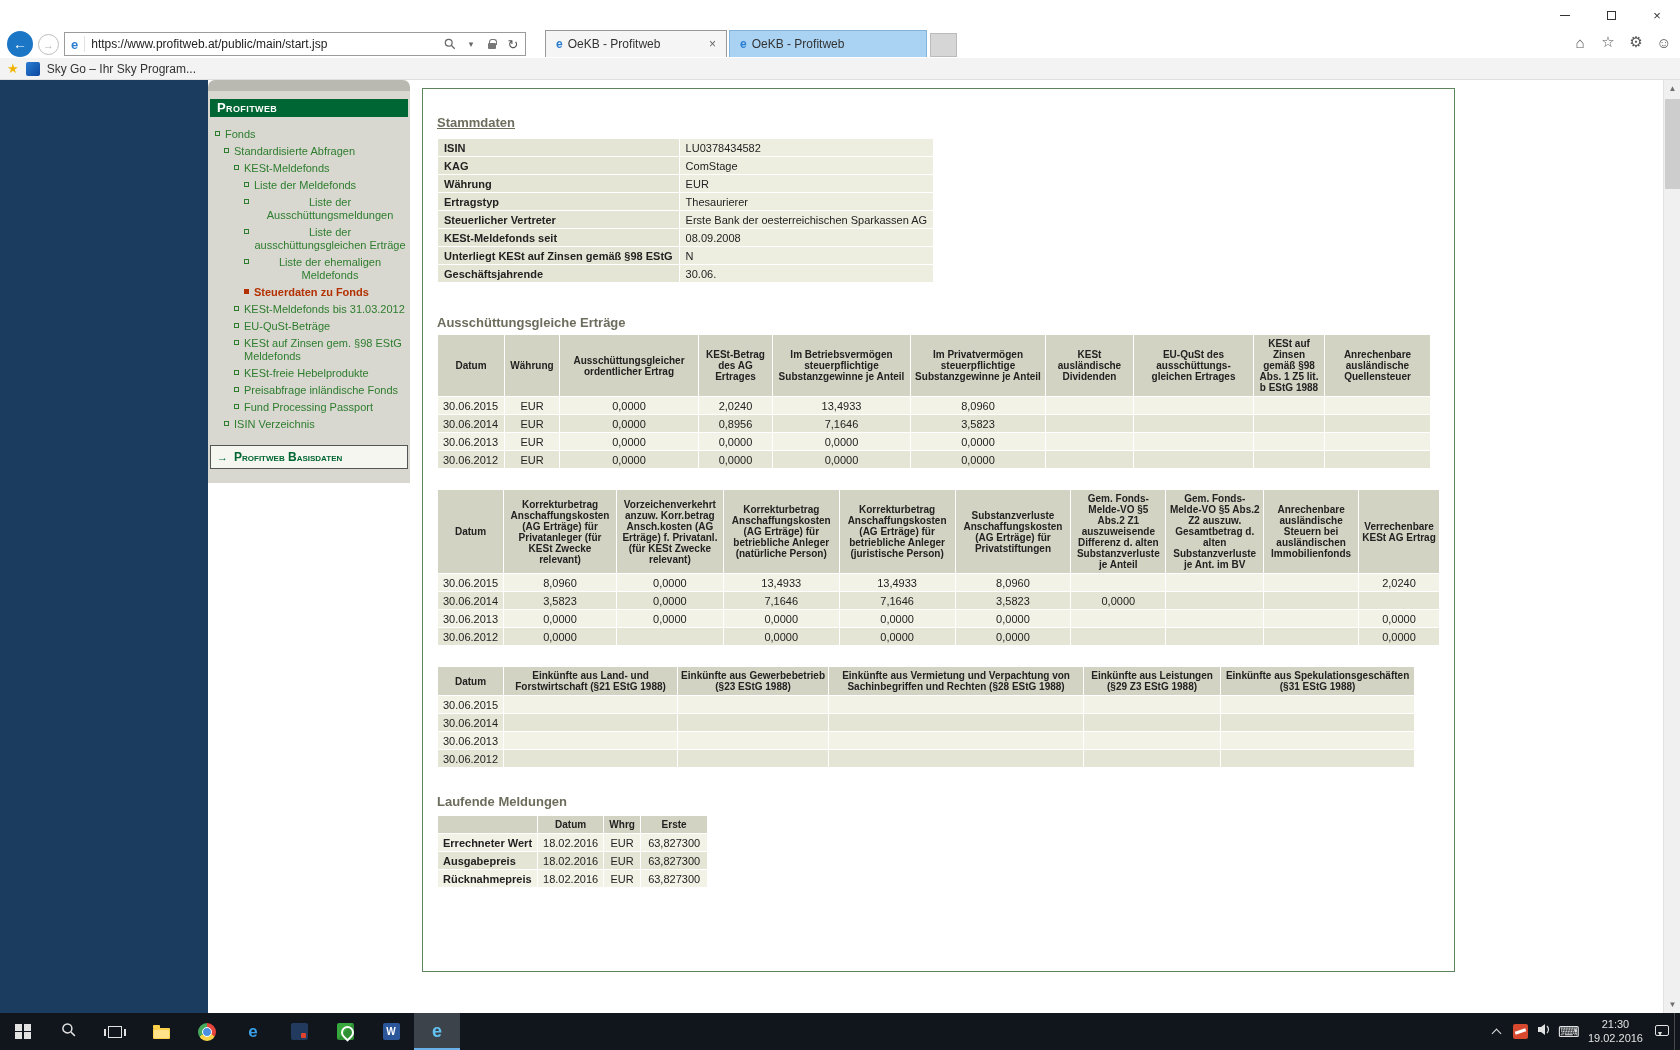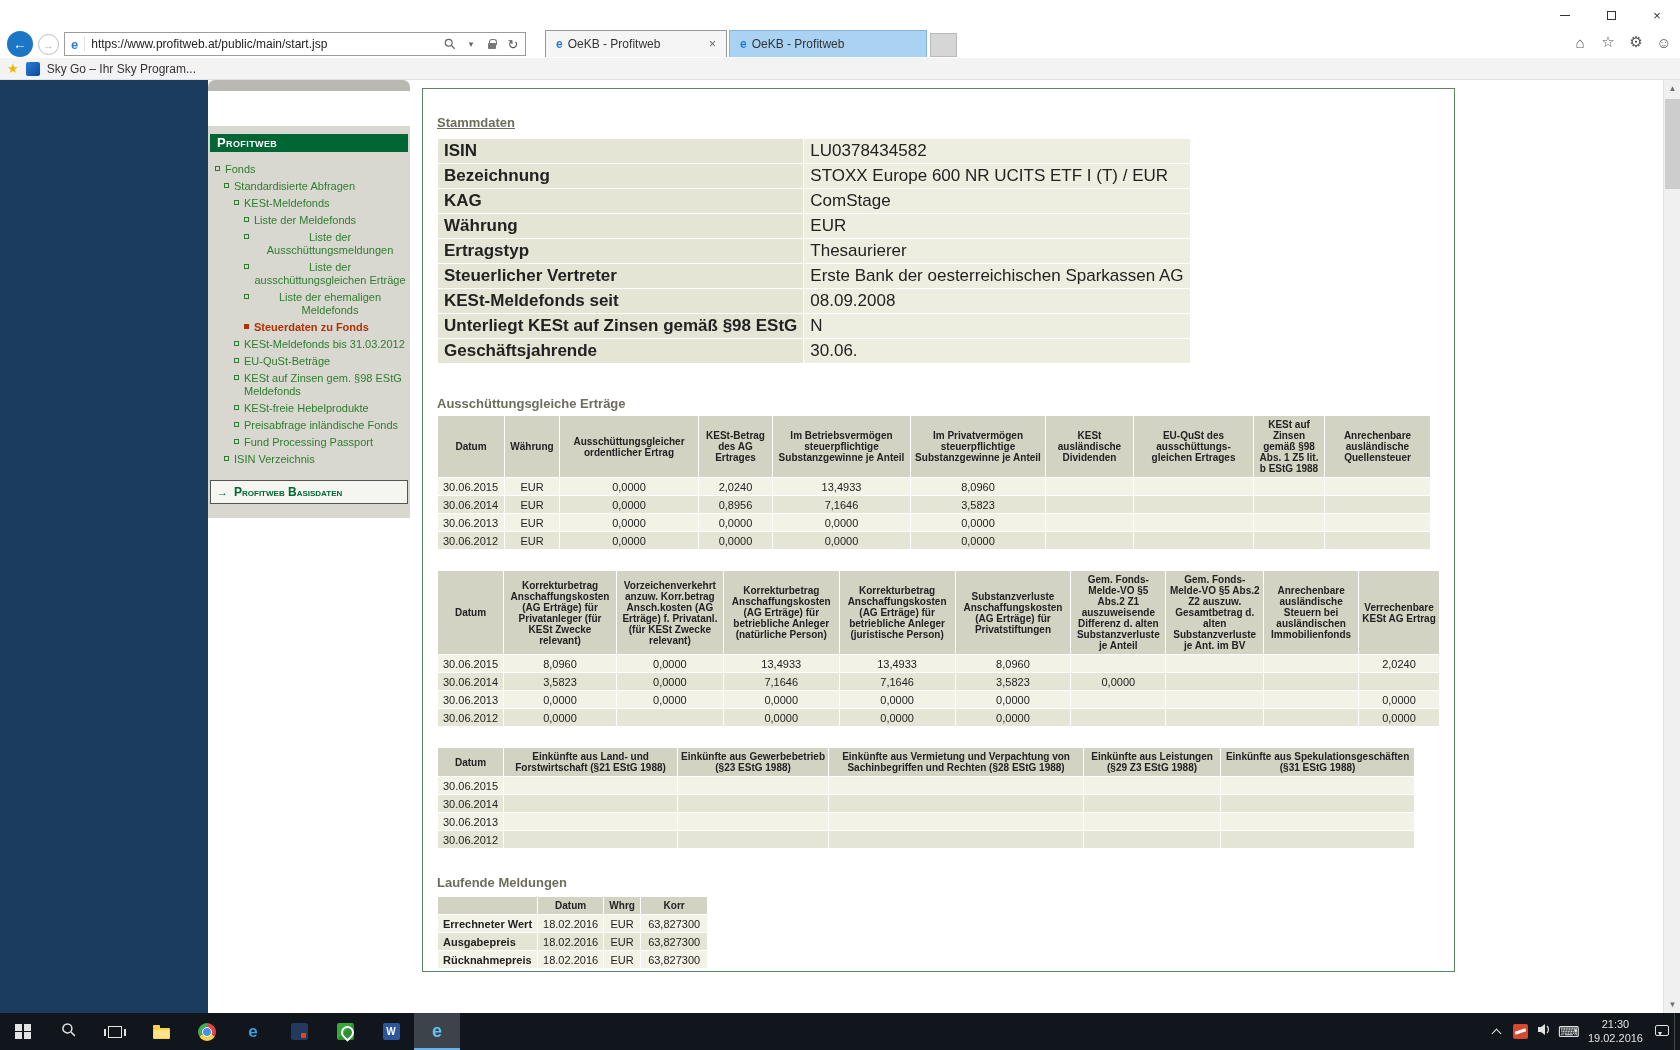--- a/index.html
+++ b/index.html
@@ -43,21 +43,21 @@
   .favbar { position:absolute; top:58px; left:0; right:0; height:22px; background:#f3f3f3; border-bottom:1px solid #e0e0e0; display:flex; align-items:center; padding-left:7px; gap:7px; }
   .fav-star { color:#f0b400; font-size:13px; }
   .sky-fav { width:14px; height:14px; border-radius:2px; background:linear-gradient(135deg,#2a7ed2,#0d47a1); }
   .fav-label { font-size:12px; color:#333; cursor:pointer; }
 
   
   .viewport { position:absolute; top:80px; left:0; right:0; bottom:37px; background:#fff; overflow:hidden; }
   .navy { position:absolute; left:0; top:0; width:208px; height:100%; background:#1b3b5f; }
   .grey-cap { position:absolute; left:208px; top:0; width:202px; height:11px; background:#b9b9b1; border-radius:7px 7px 0 0; }
 
-  .sidebar { position:absolute; left:208px; top:11px; width:202px; background:#d8d8d0; padding-bottom:14px;margin-top:35px; }
+  .sidebar { position:absolute; left:208px; top:11px; width:202px; background:#d8d8d0; padding-bottom:14px; }
   .brand { height:18px; background:#006633; color:#fff; font-variant:small-caps; font-weight:bold; font-size:13px; letter-spacing:.4px; line-height:18px; padding-left:7px; margin:8px 2px 4px 2px; }
   .nav-list { padding:3px 4px 0 0; }
   .nav-item { display:flex; align-items:flex-start; margin:4px 0; color:#2e7d2e; font-size:11px; line-height:13px; cursor:pointer; }
   .nav-item .bullet { flex:0 0 auto; width:5px; height:5px; border:1px solid #2e7d2e; margin:3px 5px 0 0; background:transparent; }
   .nav-item.lvl0 { margin-left:7px; }
   .nav-item.lvl1 { margin-left:16px; }
   .nav-item.lvl2 { margin-left:26px; }
   .nav-item.lvl3 { margin-left:36px;text-align:center; }
   .nav-item.active { color:#b33000; font-weight:bold; }
   .nav-item.active .bullet { background:#b33000; border-color:#b33000; }
@@ -70,21 +70,21 @@
   #h-ag { margin-top:32px; margin-bottom:4px; }
   #h-laufende { margin-top:26px; margin-bottom:6px; }
 
   table { border-collapse:separate; border-spacing:1px; background:#fff; table-layout:fixed; }
   .grid th { background:#d3d3c3; color:#222; font-size:10px; font-weight:bold; text-align:center; vertical-align:middle; padding:3px 3px; }
   .grid td { font-size:11px; color:#222; padding:2px 5px; height:17px; text-align:center; overflow:hidden; white-space:nowrap; }
   .grid td:first-child { text-align:left; }
   .grid tr.odd td { background:#f2f2e6; }
   .grid tr.even td { background:#e5e5d5; }
   .grid td.row-label { font-weight:bold; }
-  .kv td { font-size:17px; color:#222; padding:2px 6px; height:17px; overflow:hidden; white-space:nowrap; }
+  .kv td { font-size:11px; color:#222; padding:2px 6px; height:17px; overflow:hidden; white-space:nowrap; }
   .kv .kv-label { background:#e5e5d5; font-weight:bold; }
   .kv .kv-value { background:#eeeee0; }
   .t2 { margin-top:20px; }
   .t3 { margin-top:20px; }
 
   .page-footer { position:absolute; left:208px; top:916px; width:1247px; border-top:1px solid #555; padding-top:3px; display:flex; justify-content:space-between; font-size:11px; color:#222; }
   .page-footer .f-right { cursor:pointer; }
 
   .scrollbar { position:absolute; right:0; top:0; width:17px; height:100%; background:#f0f0f0; border-left:1px solid #e2e2e2; }
   .sb-btn { position:absolute; left:0; width:17px; height:17px; display:flex; align-items:center; justify-content:center; color:#6e6e6e; font-size:8px; cursor:pointer; }
@@ -270,24 +270,20 @@
           <colgroup>
             <col style="width: 240px;">
             <col style="width: 250px;">
           </colgroup>
           <tbody>
             <tr class="kv-row">
               <td class="kv-label">ISIN</td>
               <td class="kv-value">LU0378434582</td>
             </tr>
             <tr class="kv-row">
-              <td class="kv-label">Bezeichnung</td>
-              <td class="kv-value">STOXX Europe 600 NR UCITS ETF I (T) / EUR</td>
-            </tr>
-            <tr class="kv-row">
               <td class="kv-label">KAG</td>
               <td class="kv-value">ComStage</td>
             </tr>
             <tr class="kv-row">
               <td class="kv-label">Währung</td>
               <td class="kv-value">EUR</td>
             </tr>
             <tr class="kv-row">
               <td class="kv-label">Ertragstyp</td>
               <td class="kv-value">Thesaurierer</td>
@@ -531,21 +527,21 @@
             <col style="width: 92px;">
             <col style="width: 58px;">
             <col style="width: 36px;">
             <col style="width: 66px;">
           </colgroup>
           <thead>
             <tr>
               <th></th>
               <th>Datum</th>
               <th>Whrg</th>
-              <th>Korr</th>
+              <th>Erste</th>
             </tr>
           </thead>
           <tbody>
             <tr class="odd">
               <td class="row-label">Errechneter Wert</td>
               <td>18.02.2016</td>
               <td>EUR</td>
               <td>63,827300</td>
             </tr>
             <tr class="even">

